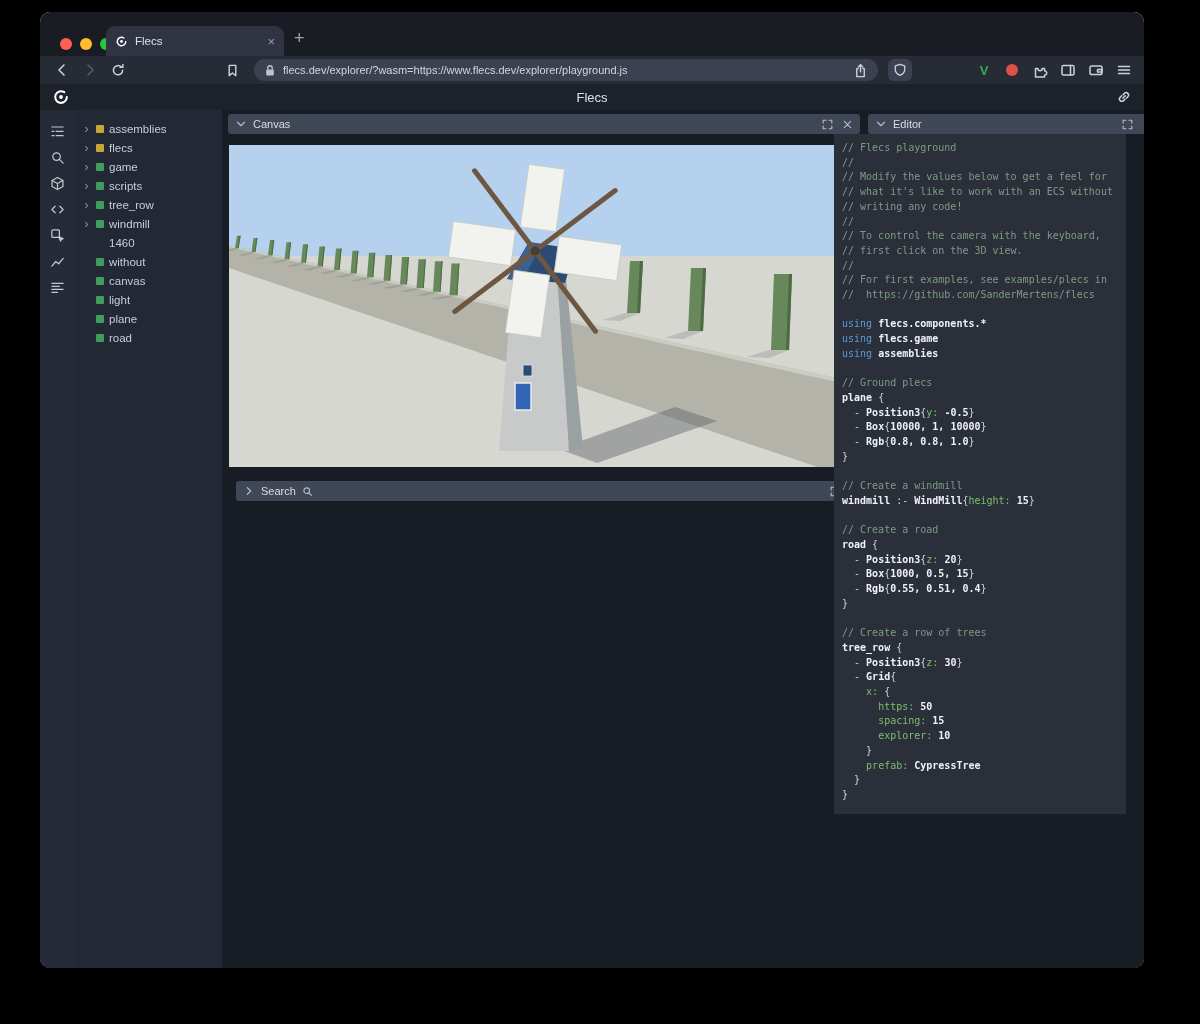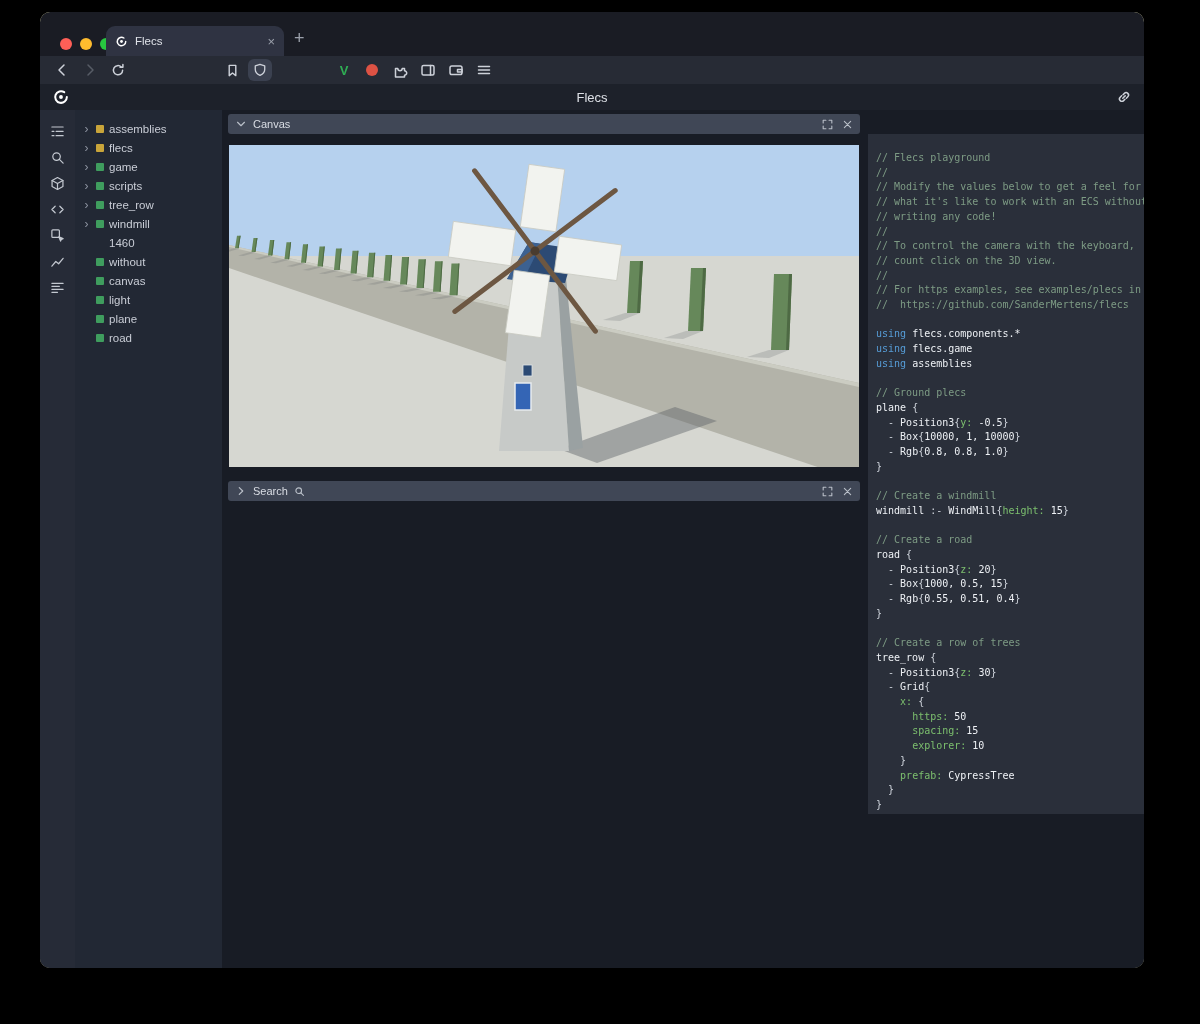--- a/index.html
+++ b/index.html
@@ -58,30 +58,30 @@
 
   .panel-header { position:absolute; height:20px; background:#404756; border-radius:3px;
                   display:flex; align-items:center; padding:0 7px; gap:6px; }
   .panel-title { color:#d9dde4; font-size:11px; }
   .ph-icons { margin-left:auto; display:flex; align-items:center; gap:9px; }
   .ph-icons svg, .panel-header > svg { stroke:#b9bfc8; fill:none; stroke-width:1.4;
                   stroke-linecap:round; stroke-linejoin:round; }
 
   .canvas-header { left:6px; top:4px; width:632px; }
   .viewport { position:absolute; left:7px; top:35px; width:630px; height:322px; overflow:hidden; }
-  .search-header { left:6px; top:371px; width:632px; }
+  .search-header { left:14px; top:371px; width:632px; }
   .editor-header { left:646px; top:4px; width:292px; }
-  .editor-body { position:absolute; left:646px; top:24px; width:292px; height:680px;
-                 background:#2a2f3a; padding:17px 8px; overflow:hidden; }
+  .editor-body { position:absolute; left:612px; top:24px; width:292px; height:680px;
+                 background:#2a2f3a; padding:7px 8px; overflow:hidden; }
 
   .code-line { font-family:"DejaVu Sans Mono",monospace; font-size:10px; line-height:14.7px;
                white-space:pre; color:#cdd2da; }
   .tok-c { color:#7d9b84; }
   .tok-k { color:#569cd6; }
-  .tok-b { color:#eef1f5; font-weight:normal; }
+  .tok-b { color:#eef1f5; font-weight:bold; }
   .tok-p { color:#7cbf6e; }
   .tok-t { color:#cdd2da; }
 
   svg.chrome-icon { stroke:#cdd1d9; fill:none; stroke-width:1.5; stroke-linecap:round; stroke-linejoin:round; }
   svg.chrome-icon.dim { stroke:#575c66; }
 </style>
 </head>
 <body>
 
 <div class="window">
@@ -118,20 +118,32 @@
       <svg class="chrome-icon" width="16" height="16" viewBox="0 0 16 16">
         <path d="M12.6 8.2a4.6 4.6 0 1 1-1.35-3.25"></path>
           <path d="M12.9 2.4v2.9h-2.9"></path>
       </svg>
     </div>
     <div class="spacer1"></div>
     <div class="navbtn">
       <svg class="chrome-icon" width="15" height="15" viewBox="0 0 16 16">
           <path d="M4.5 2.5h7v11L8 10.7l-3.5 2.8z"></path>
         </svg>
+    </div>
+    <div class="urlbar">
+      <svg width="12" height="13" viewBox="0 0 12 13">
+        <rect x="2.2" y="5.6" width="7.6" height="5.8" rx="1" fill="#bfc4cc"></rect>
+        <path d="M3.8 5.6V4a2.2 2.2 0 0 1 4.4 0v1.6" stroke="#bfc4cc" stroke-width="1.4" fill="none"></path>
+      </svg>
+      <span class="url-text">flecs.dev/explorer/?wasm=https://www.flecs.dev/explorer/playground.js</span>
+      <svg class="chrome-icon" width="15" height="15" viewBox="0 0 16 16">
+        <path d="M5.5 6H4v8.5h8V6h-1.5"></path>
+          <path d="M8 1.8v7.7"></path>
+          <path d="M5.6 4.2L8 1.8l2.4 2.4"></path>
+      </svg>
     </div>
     <div class="shieldbtn">
       <svg class="chrome-icon" width="14" height="14" viewBox="0 0 16 16">
         <path d="M8 1.6l5.4 1.7v4c0 3.3-2.1 5.3-5.4 6.8-3.3-1.5-5.4-3.5-5.4-6.8v-4z"></path>
       </svg>
     </div>
     <div class="spacer2"></div>
     <div class="cluster">
         <div class="navbtn">
           <span class="glyph-v" style="color: rgb(47, 174, 84);">V</span>
@@ -392,32 +404,46 @@
         <span class="ph-icons">
           <svg width="11" height="11" viewBox="0 0 14 14">
               <path d="M1.5 5V1.5H5M9 1.5h3.5V5M12.5 9v3.5H9M5 12.5H1.5V9"></path>
             </svg>
           <svg width="11" height="11" viewBox="0 0 14 14">
               <path d="M3 3l8 8M11 3l-8 8"></path>
             </svg>
         </span>
       </div>
 
+      <div class="panel-header editor-header">
+        <svg width="12" height="12" viewBox="0 0 14 14">
+            <path d="M3 5l4 4 4-4"></path>
+          </svg>
+        <span class="panel-title">Editor</span>
+        <span class="ph-icons">
+          <svg width="11" height="11" viewBox="0 0 14 14">
+              <path d="M1.5 5V1.5H5M9 1.5h3.5V5M12.5 9v3.5H9M5 12.5H1.5V9"></path>
+            </svg>
+          <svg width="11" height="11" viewBox="0 0 14 14">
+              <path d="M3 3l8 8M11 3l-8 8"></path>
+            </svg>
+        </span>
+      </div>
       <div class="editor-body">
         <div>
             <div class="code-line"><span class="tok-c">// Flecs playground</span></div>
             <div class="code-line"><span class="tok-c">//</span></div>
             <div class="code-line"><span class="tok-c">// Modify the values below to get a feel for</span></div>
             <div class="code-line"><span class="tok-c">// what it's like to work with an ECS without</span></div>
             <div class="code-line"><span class="tok-c">// writing any code!</span></div>
             <div class="code-line"><span class="tok-c">//</span></div>
             <div class="code-line"><span class="tok-c">// To control the camera with the keyboard,</span></div>
-            <div class="code-line"><span class="tok-c">// count click on the 3D view.</span></div>
+            <div class="code-line"><span class="tok-c">// first click on the 3D view.</span></div>
             <div class="code-line"><span class="tok-c">//</span></div>
-            <div class="code-line"><span class="tok-c">// For https examples, see examples/plecs in</span></div>
+            <div class="code-line"><span class="tok-c">// For first examples, see examples/plecs in</span></div>
             <div class="code-line"><span class="tok-c">//  https://github.com/SanderMertens/flecs</span></div>
             <div class="code-line">&nbsp;</div>
             <div class="code-line"><span class="tok-k">using </span><span class="tok-b">flecs.components.*</span></div>
             <div class="code-line"><span class="tok-k">using </span><span class="tok-b">flecs.game</span></div>
             <div class="code-line"><span class="tok-k">using </span><span class="tok-b">assemblies</span></div>
             <div class="code-line">&nbsp;</div>
             <div class="code-line"><span class="tok-c">// Ground plecs</span></div>
             <div class="code-line"><span class="tok-b">plane</span><span class="tok-t"> {</span></div>
             <div class="code-line"><span class="tok-t">  - </span><span class="tok-b">Position3</span><span class="tok-t">{</span><span class="tok-p">y: </span><span class="tok-b">-0.5</span><span class="tok-t">}</span></div>
             <div class="code-line"><span class="tok-t">  - </span><span class="tok-b">Box</span><span class="tok-t">{</span><span class="tok-b">10000, 1, 10000</span><span class="tok-t">}</span></div>

